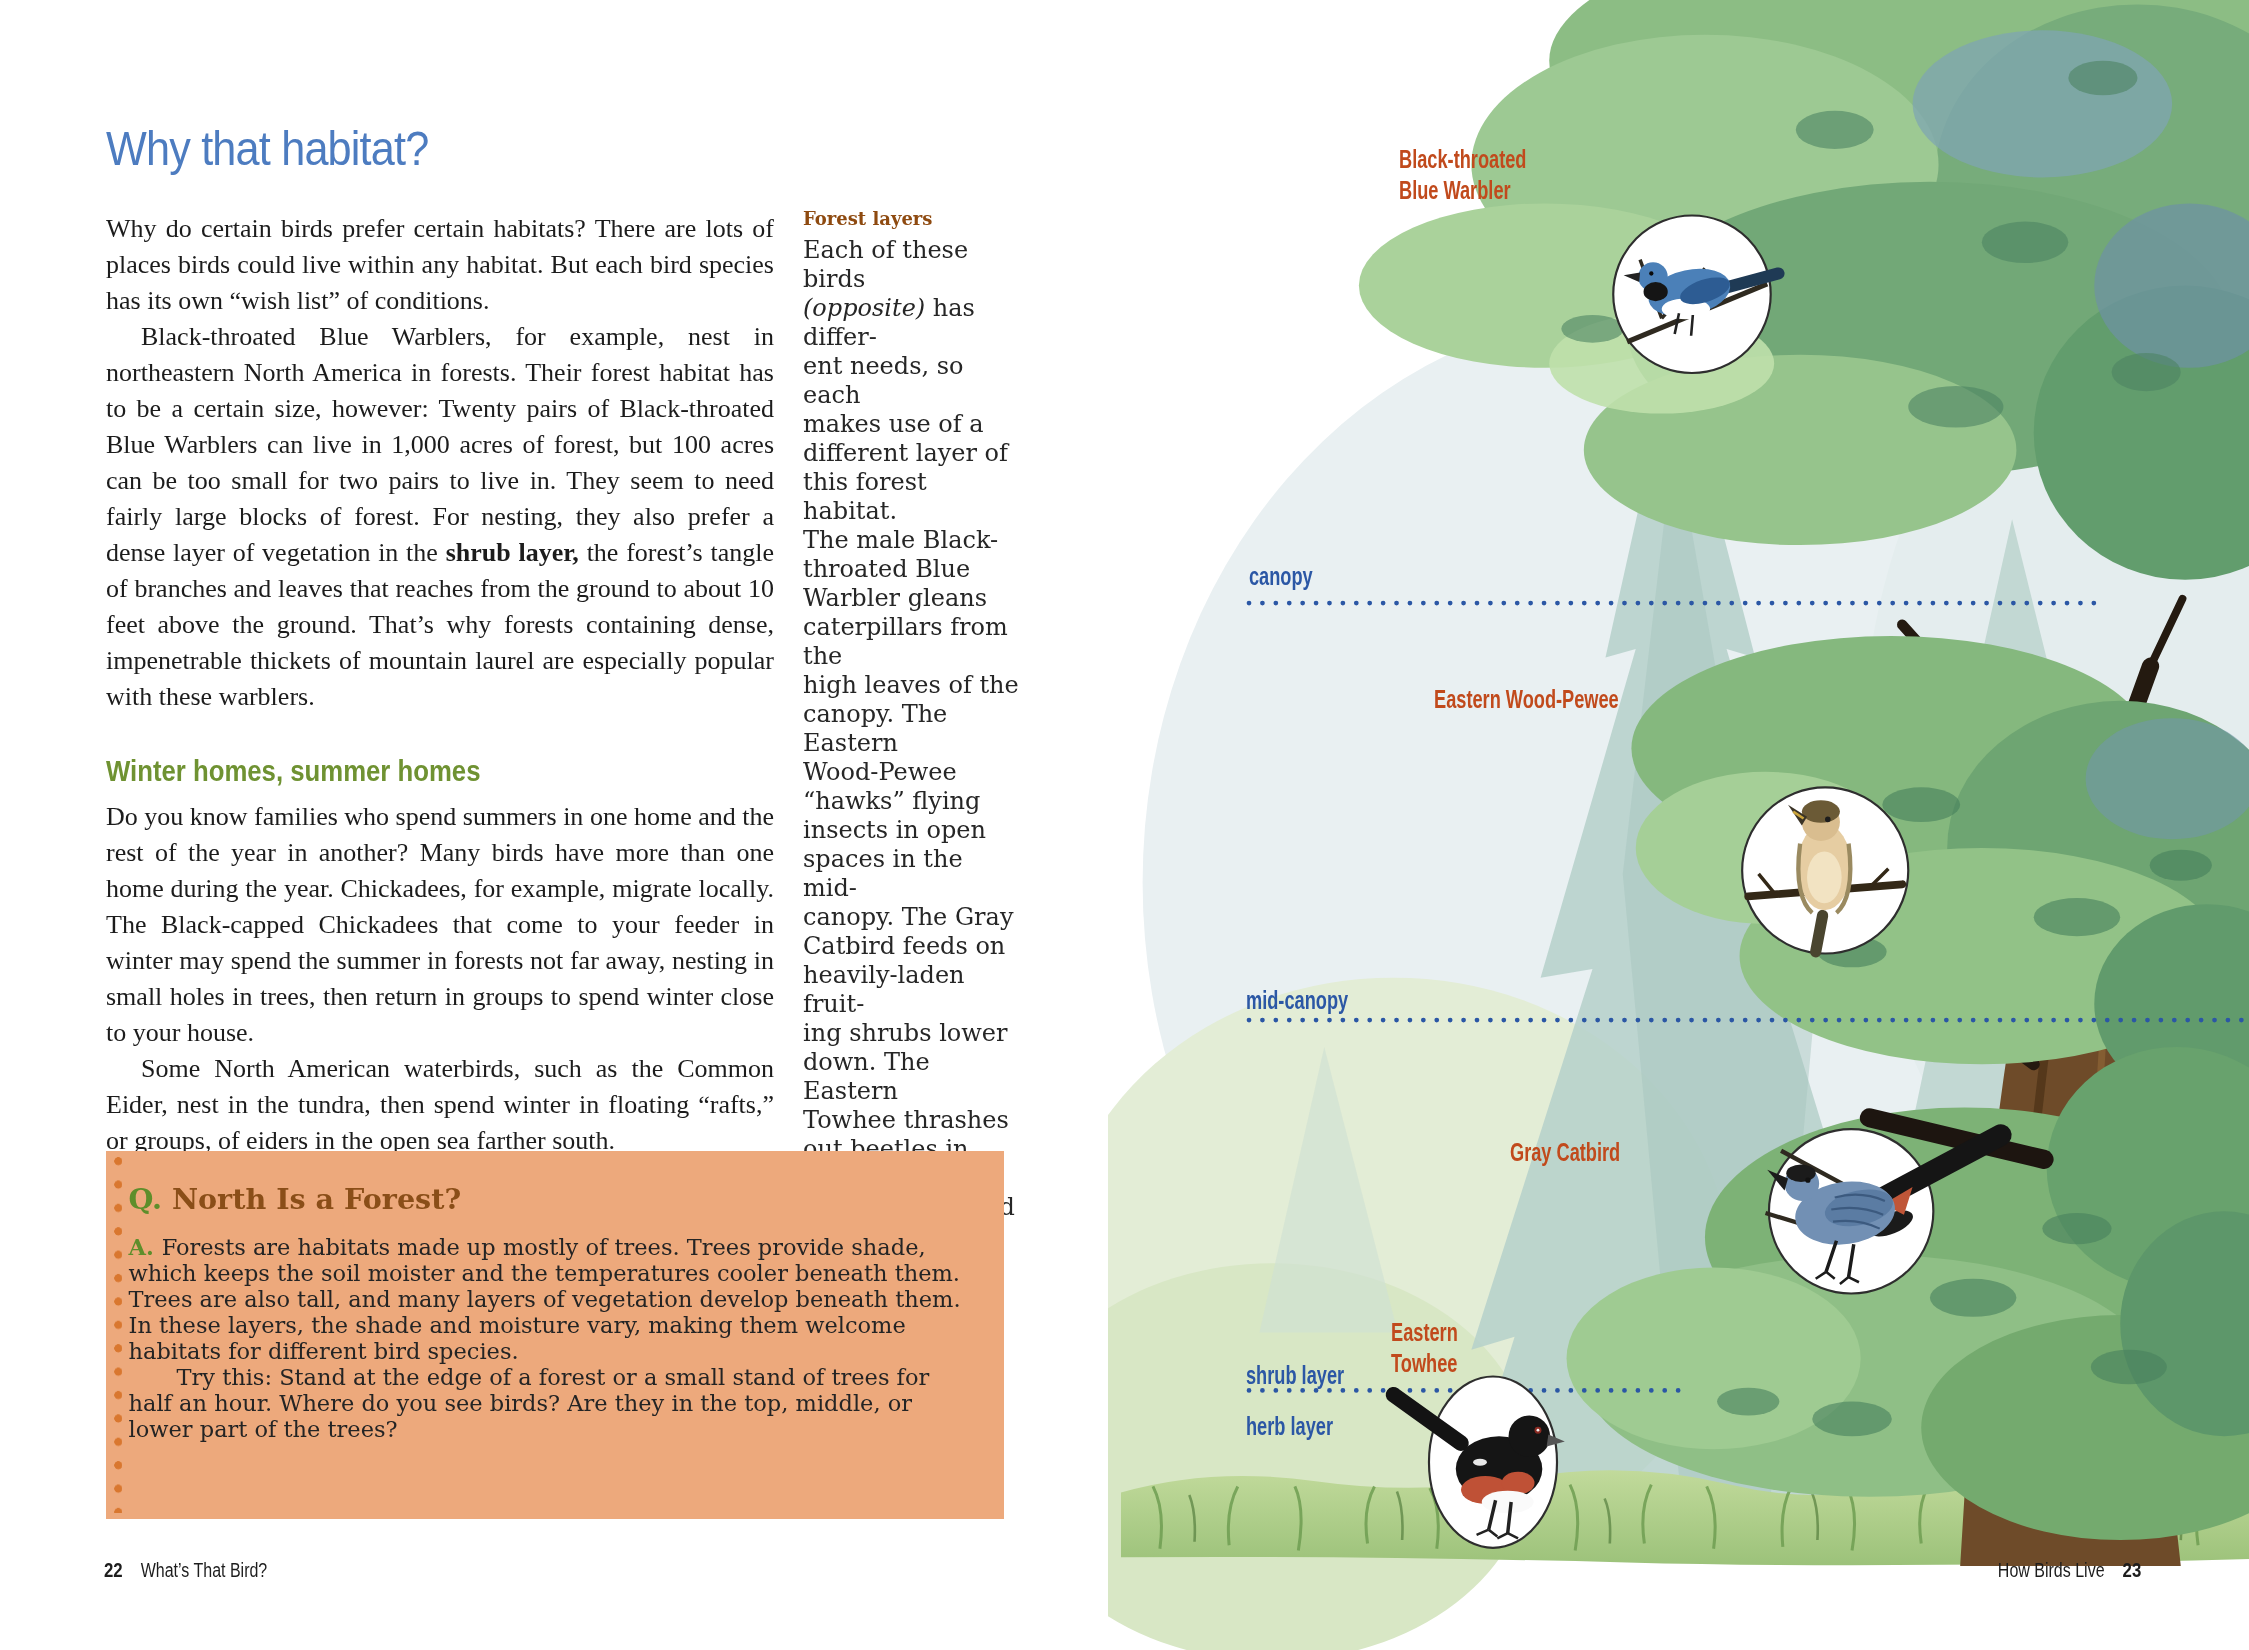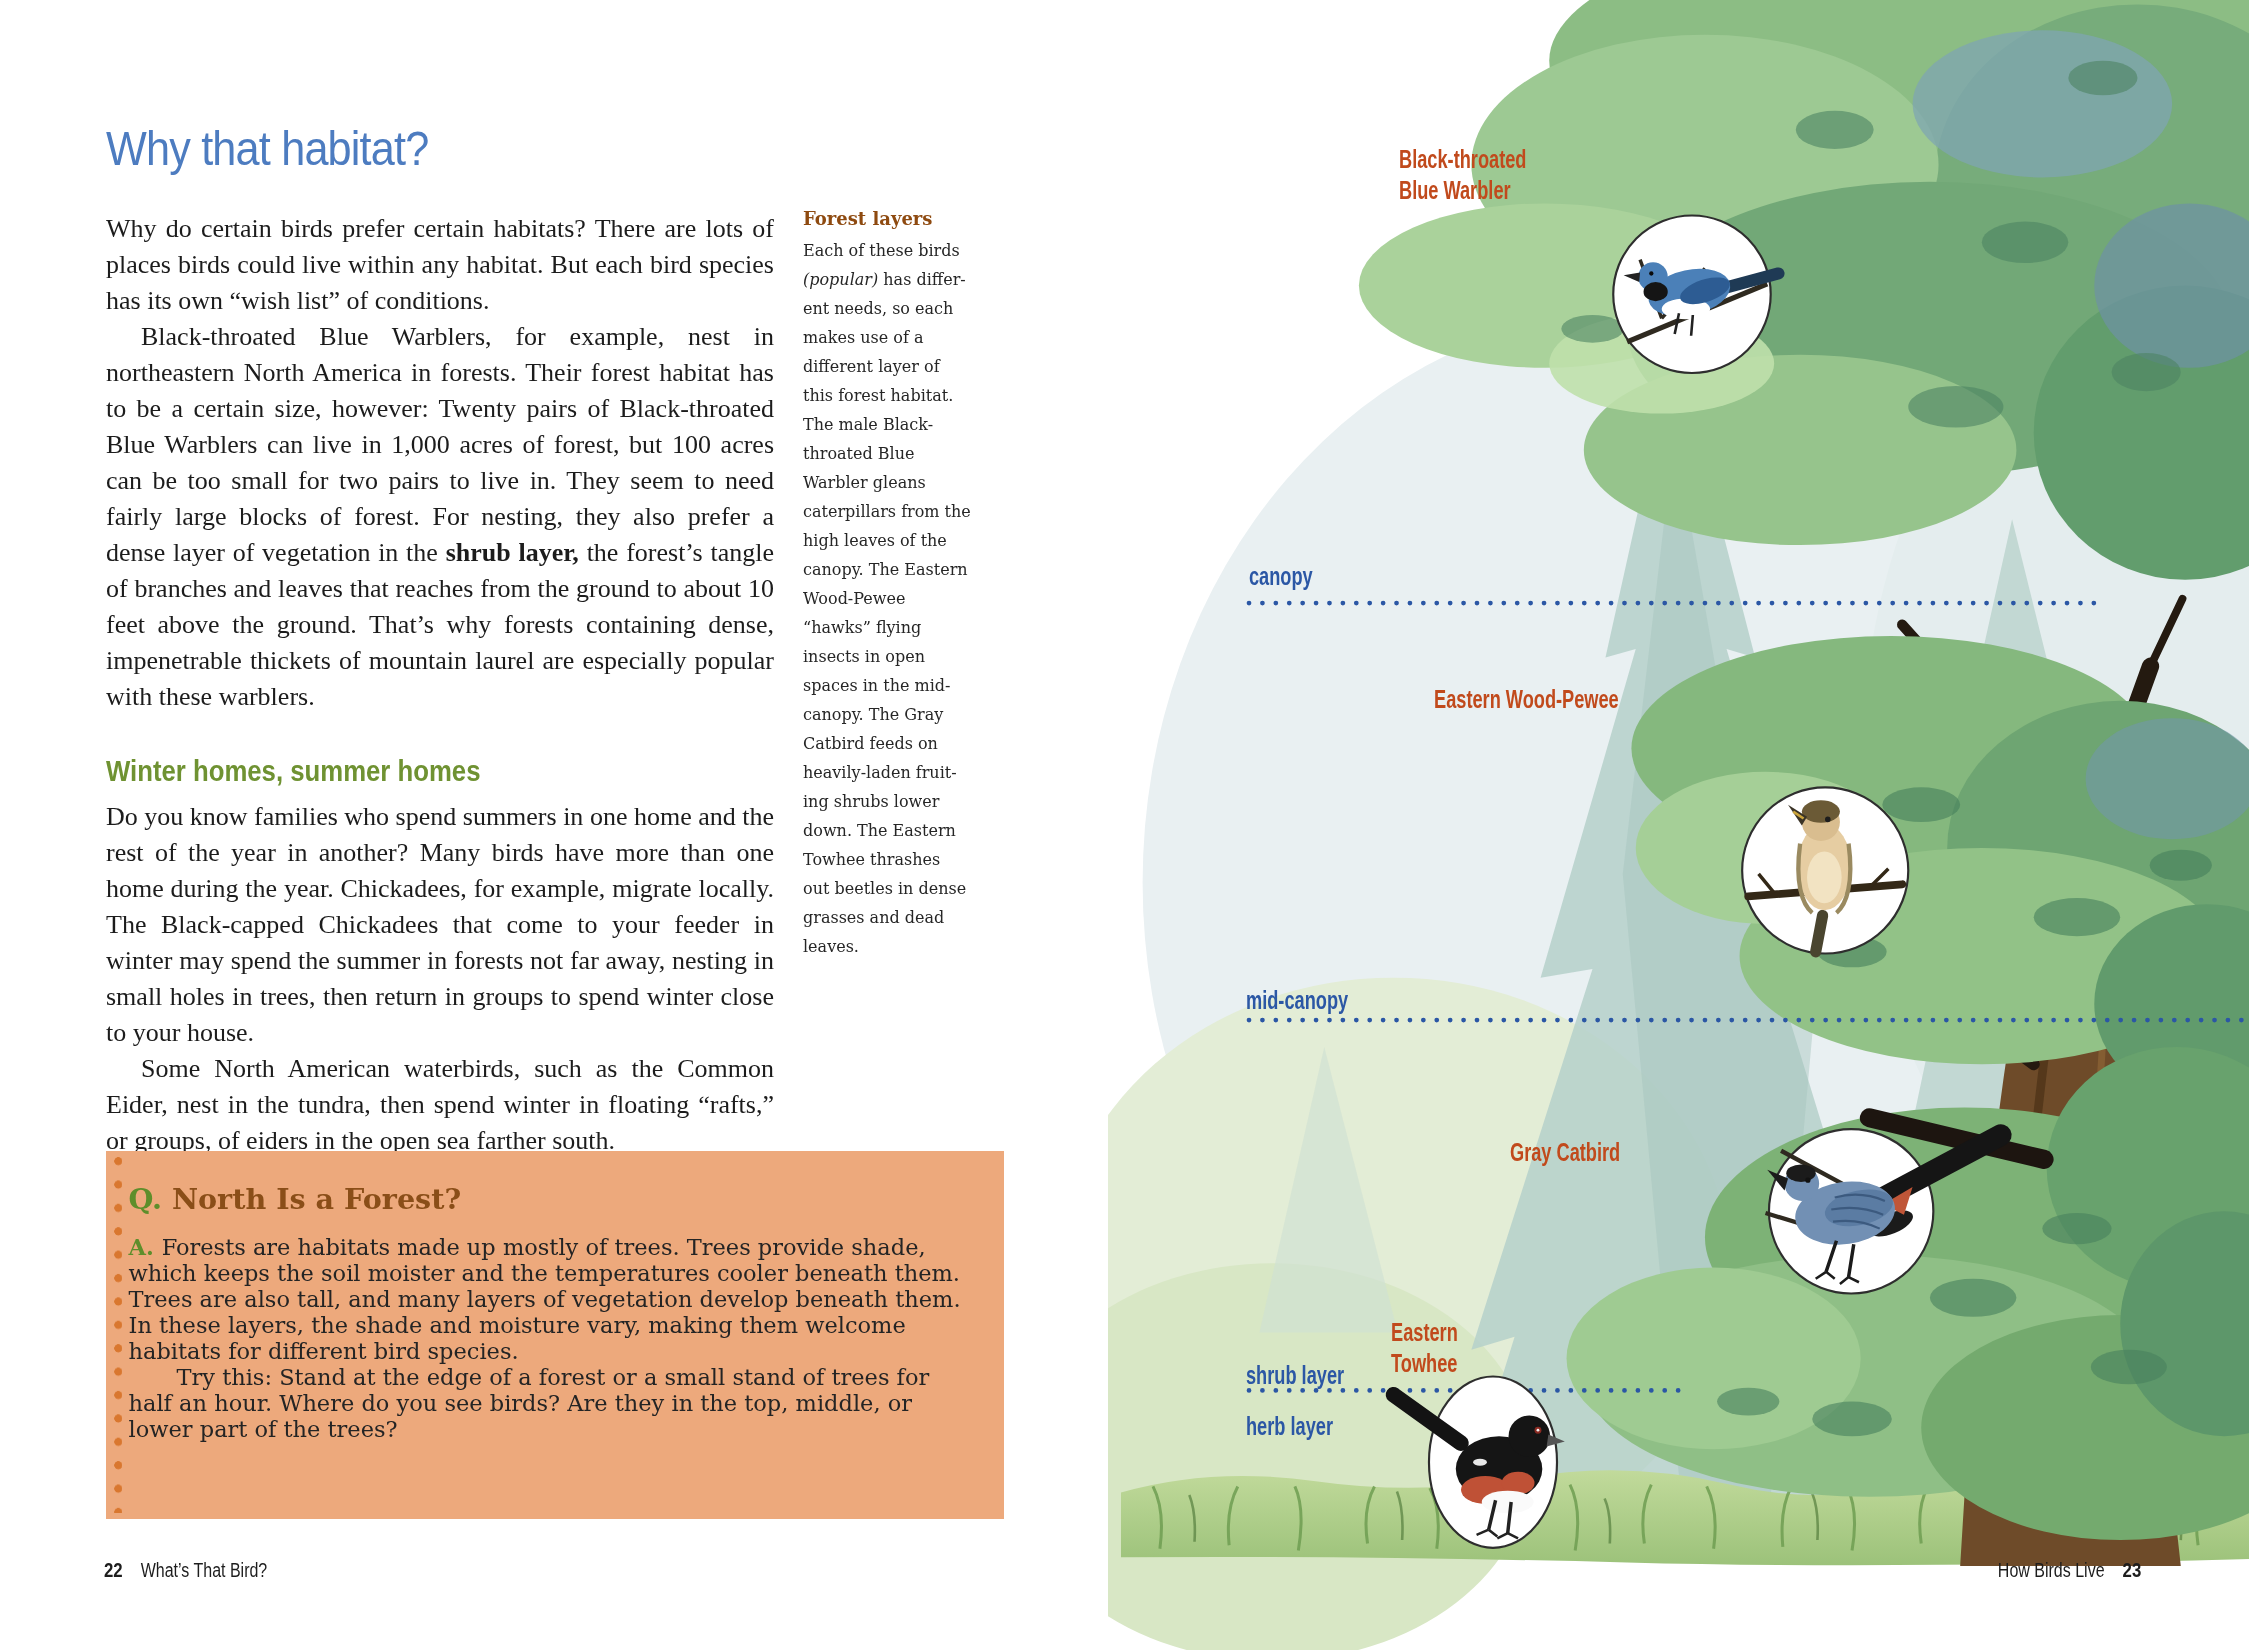--- a/index.html
+++ b/index.html
@@ -17,21 +17,21 @@
   .p-indent { text-indent:35px; }
   .h2 { font-family:"Liberation Sans", sans-serif; font-weight:700; font-size:28.6px; color:#6f9232;
         margin-top:38px !important; margin-bottom:10.4px !important; transform:scaleX(.9);
         transform-origin:left; white-space:nowrap; text-align:left; }
   .bold { font-weight:700; }
 
   
   .sidebar { position:absolute; left:803px; top:208px; width:216px; }
   .sidebar-h { font-family:"DejaVu Serif", serif; font-weight:700; font-size:18px; color:#8e4a10;
         margin-bottom:7px; }
-  .sidebar-text { font-family:"DejaVu Serif", serif; font-size:16px; line-height:29px;
+  .sidebar-text { font-family:"DejaVu Serif", serif; font-size:24px; line-height:29px;
         color:#262626; white-space:pre-line; }
   .ital { font-style:italic; }
 
   
   .qa-box { position:absolute; left:106px; top:1151px; width:898px; height:368px; background:#eda97c; }
   .qa-dots { position:absolute; left:7.8px; top:5.2px; width:8.7px; height:357px;
         background-image:radial-gradient(circle at 4.3px 5.2px, #d9772f 3.8px, rgba(0,0,0,0) 4.3px);
         background-size:8.7px 23.4px; background-repeat:repeat-y; }
   .qa-title { position:absolute; left:22.5px; top:31px; font-family:"DejaVu Serif", serif;
         font-weight:700; font-size:28.6px; color:#8a4e18; }
@@ -69,21 +69,21 @@
     <p>Why do certain birds prefer certain habitats? There are lots of places birds could live within any habitat. But each bird species has its own “wish list” of conditions.</p>
     <p class="p-indent"><span>Black-throated Blue Warblers, for example, nest in northeastern North America in forests. Their forest habitat has to be a certain size, however: Twenty pairs of Black-throated Blue Warblers can live in 1,000 acres of forest, but 100 acres can be too small for two pairs to live in. They seem to need fairly large blocks of forest. For nesting, they also prefer a dense layer of vegetation in the </span><span class="bold">shrub layer,</span><span> the forest’s tangle of branches and leaves that reaches from the ground to about 10 feet above the ground. That’s why forests containing dense, impenetrable thickets of mountain laurel are especially popular with these warblers.</span></p>
     <p class="h2">Winter homes, summer homes</p>
     <p>Do you know families who spend summers in one home and the rest of the year in another? Many birds have more than one home during the year. Chickadees, for example, migrate locally. The Black-capped Chickadees that come to your feeder in winter may spend the summer in forests not far away, nesting in small holes in trees, then return in groups to spend winter close to your house.</p>
     <p class="p-indent">Some North American waterbirds, such as the Common Eider, nest in the tundra, then spend winter in floating “rafts,” or groups, of eiders in the open sea farther south.</p>
   </div>
 
   <aside class="sidebar">
     <div class="sidebar-h">Forest layers</div>
     <div class="sidebar-text"><span>Each of these birds
-</span><span class="ital">(popular)</span><span> has differ-
+</span><span class="ital">(opposite)</span><span> has differ-
 ent needs, so each
 makes use of a
 different layer of
 this forest habitat.
 The male Black-
 throated Blue
 Warbler gleans
 caterpillars from the
 high leaves of the
 canopy. The Eastern

